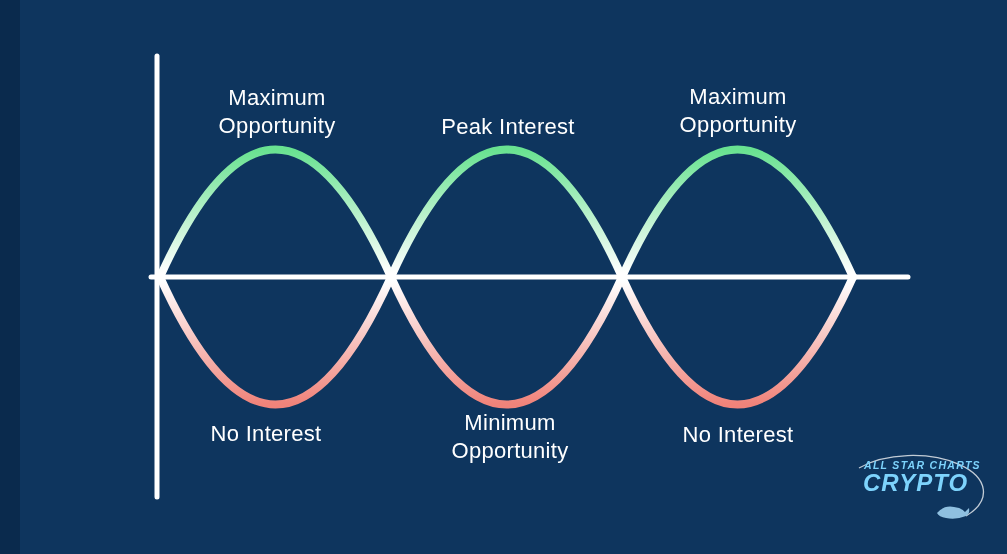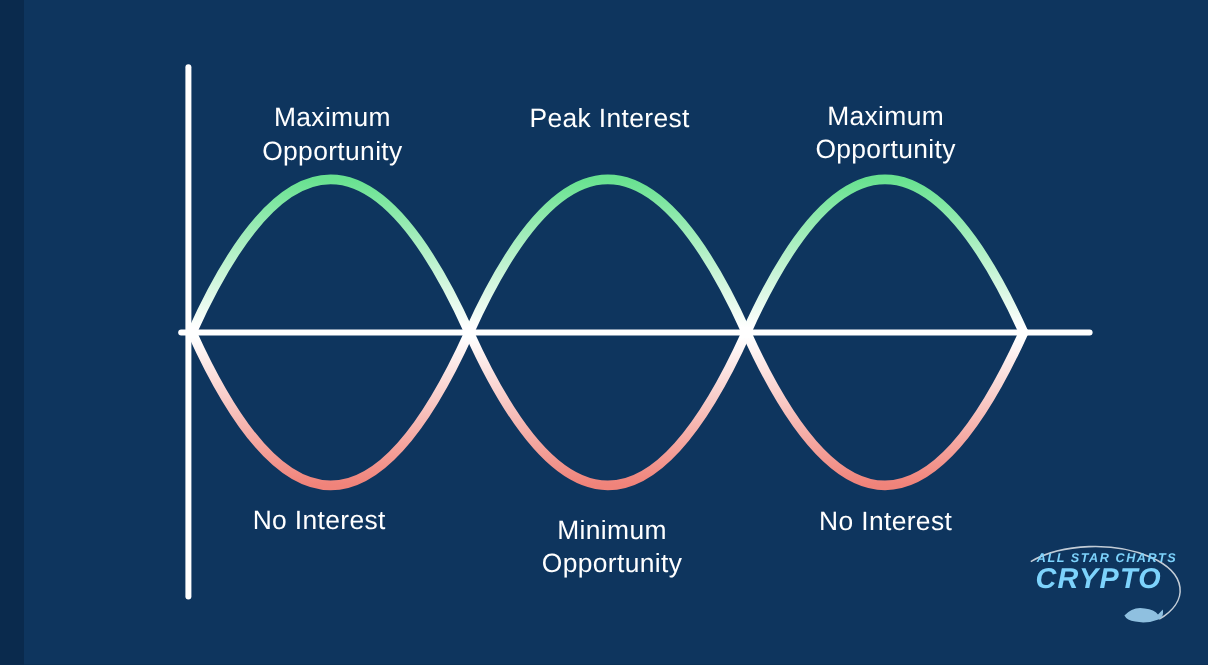--- a/index.html
+++ b/index.html
@@ -55,28 +55,28 @@
     <path class="hump" stroke="url(#greenGrad)" d="M602 277 C679 107 756 107 833 277"></path>
 
     <path class="hump" stroke="url(#redGrad)" d="M140 277 C217 447 294 447 371 277"></path>
     <path class="hump" stroke="url(#redGrad)" d="M371 277 C448 447 525 447 602 277"></path>
     <path class="hump" stroke="url(#redGrad)" d="M602 277 C679 447 756 447 833 277"></path>
   </svg>
 
   <div class="label" style="left:147px;top:84px;width:220px;">Maximum
 Opportunity</div>
 
-  <div class="label" style="left:378px;top:85px;width:220px;">Peak Interest</div>
+  <div class="label" style="left:378px;top:113px;width:220px;">Peak Interest</div>
 
   <div class="label" style="left:608px;top:83px;width:220px;">Maximum
 Opportunity</div>
 
   <div class="label" style="left:136px;top:420px;width:220px;">No Interest</div>
 
-  <div class="label" style="left:380px;top:428px;width:220px;">Minimum
+  <div class="label" style="left:380px;top:409px;width:220px;">Minimum
 Opportunity</div>
 
   <div class="label" style="left:608px;top:421px;width:220px;">No Interest</div>
 
   <div class="logo">
     <svg class="logo-arc-svg" width="158" height="92" viewBox="0 0 158 92">
       <path class="logo-arc" d="M 3 22 A 66 34 0 1 1 110 70"></path>
     </svg>
     <div class="logo-small">ALL STAR CHARTS</div>
     <div class="logo-big">CRYPTO</div>

